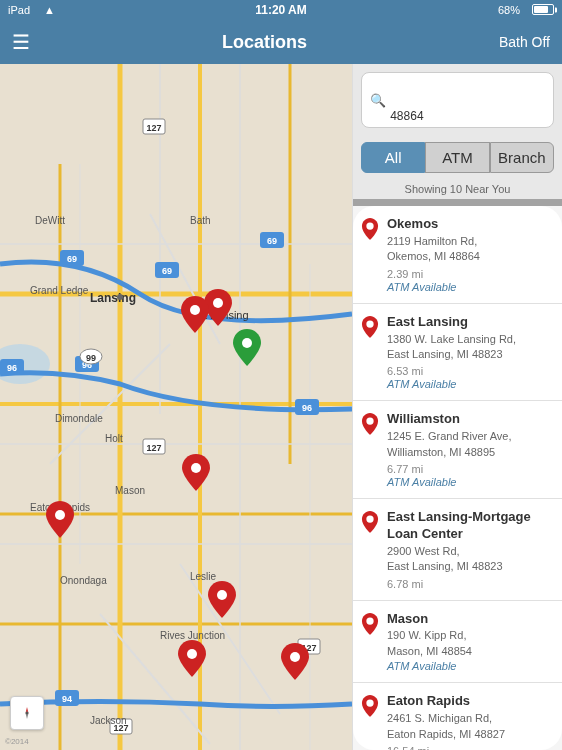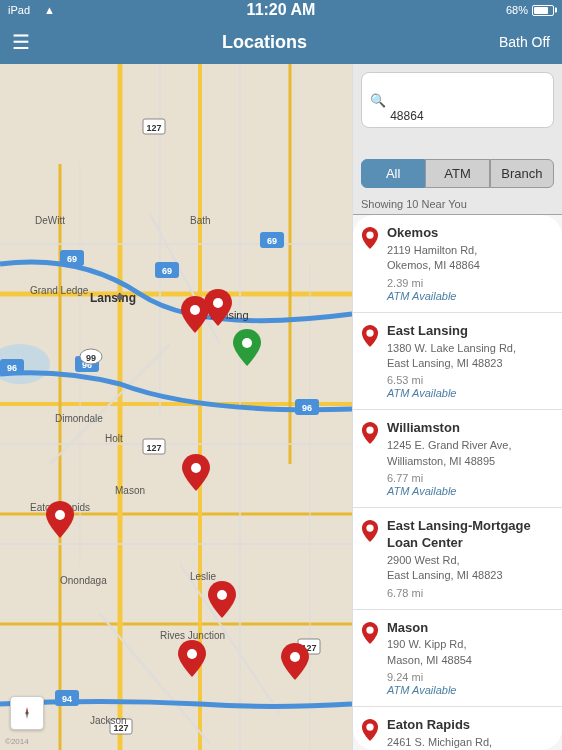--- a/index.html
+++ b/index.html
@@ -11,22 +11,22 @@
       background: #4a7fa5;
       display: flex;
       align-items: center;
       justify-content: space-between;
       padding: 0 8px;
       font-size: 11px;
       color: white;
       font-weight: 500;
     }
     .status-bar-left { display: flex; align-items: center; gap: 14px; }
-    .status-bar-center { position: absolute; left: 50%; transform: translateX(-50%); font-size: 16px; font-weight: 600; }
-    .status-bar-right { display: flex; align-items: center; gap: 4px; font-size: 11px; padding-left: 42px; }
+    .status-bar-center { position: absolute; left: 50%; transform: translateX(-50%); font-size: 12px; font-weight: 600; }
+    .status-bar-right { display: flex; align-items: flex-start; gap: 12px; font-size: 11px; padding-left: 42px; }
 
     
     .nav-bar {
       height: 44px;
       background: #4a7fa5;
       display: flex;
       align-items: center;
       justify-content: space-between;
       padding: 0 12px;
     }
@@ -90,44 +90,43 @@
     
     .filter-buttons {
       display: flex;
       padding: 6px 8px;
       gap: 0;
       background: #e8e8e8;
     }
     .filter-btn {
       flex: 1;
       padding: 6px 0;
-      font-size: 13px;
+      font-size: 15px;
       font-weight: 500;
       border: 1px solid #999;
       cursor: pointer;
       background: #d0d0d0;
       color: #333;
-      margin-top: 17px;
     }
     .filter-btn.active {
       background: #5a8fb5;
       color: white;
       border-color: #5a8fb5;
     }
     .filter-btn:first-child { border-radius: 6px 0 0 6px; }
     .filter-btn:last-child { border-radius: 0 6px 6px 0; }
 
     
     .status-text {
-      text-align: left;
+      text-align: center;
       font-size: 11px;
       color: #666;
       padding: 4px 8px;
       background: #e8e8e8;
-      border-bottom: 1px solid #a3a3a3;
+      border-bottom: 7px solid #a3a3a3;
     }
 
     
     .location-list {
       overflow-y: auto;
       flex: 1;
       border-radius: 21px;
     }
     .location-item {
       display: flex;
@@ -403,21 +402,20 @@
       </div>
     </div>
         <div class="location-item">
       <svg class="pin-icon" viewBox="0 0 24 30" xmlns="http://www.w3.org/2000/svg">
         <path d="M12 0 C6 0 1 5 1 11 C1 20 12 30 12 30 C12 30 23 20 23 11 C23 5 18 0 12 0Z" fill="#cc2222"></path>
         <circle cx="12" cy="11" r="5" fill="white"></circle>
       </svg>
       <div class="location-info">
         <div class="location-name">Mason</div>
         <div class="location-address">190 W. Kipp Rd,<br>Mason, MI 48854</div>
-        <div class="location-distance">9.24 mi</div>
         <div class="location-atm">ATM Available</div>
       </div>
     </div>
         <div class="location-item">
       <svg class="pin-icon" viewBox="0 0 24 30" xmlns="http://www.w3.org/2000/svg">
         <path d="M12 0 C6 0 1 5 1 11 C1 20 12 30 12 30 C12 30 23 20 23 11 C23 5 18 0 12 0Z" fill="#cc2222"></path>
         <circle cx="12" cy="11" r="5" fill="white"></circle>
       </svg>
       <div class="location-info">
         <div class="location-name">Eaton Rapids</div>

